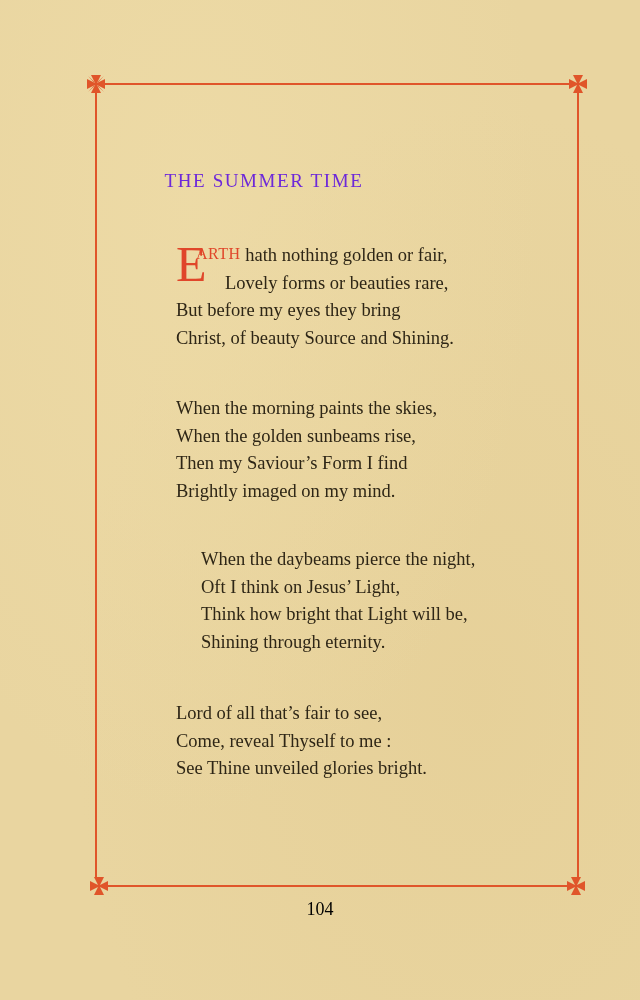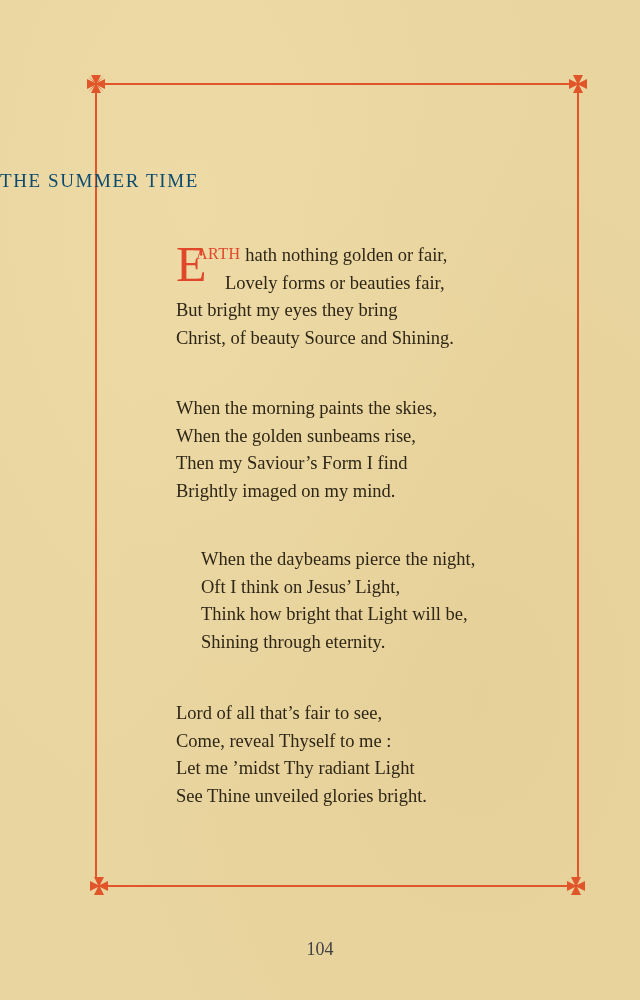--- a/index.html
+++ b/index.html
@@ -43,24 +43,24 @@
     .orn-tl { left: 86px;  top: 74px; }
     .orn-tr { left: 568px; top: 74px; }
     .orn-bl { left: 89px;  top: 876px; }
     .orn-br { left: 566px; top: 876px; }
 
     
     .title {
       position: absolute;
       left: 0; width: 528px;
       top: 170px;
-      text-align: left;
+      text-align: center;
       font-size: 19px;
       letter-spacing: 1.6px;
-      color: #0c4a6e;
+      color: #6d28d9;
     }
 
     
     .stanza {
       position: absolute;
       left: 176px;
       width: 360px;
     }
     .line {
       font-size: 18.5px;
@@ -92,22 +92,21 @@
       vertical-align: 2px;
     }
     .indent-line { padding-left: 49px; }
 
     .page-number {
       position: absolute;
       left: 0; width: 640px;
       top: 899px;
       text-align: center;
       font-size: 18px;
-      color: #404040;
-      margin-top: 40px;
+      color: #000000;
     }
   </style>
 </head>
 <body>
 
 <div class="page">
 
   <div class="rule rule-top"></div>
   <div class="rule rule-bottom"></div>
   <div class="rule rule-left"></div>
@@ -135,41 +134,40 @@
       </svg>
   </div>
 
   <div class="title">THE SUMMER TIME</div>
 
   <div class="stanza stanza-1">
     <div class="line first-line">
       <span class="dropcap">E</span><span class="smallcaps">ARTH</span>
       <span>hath nothing golden or fair,</span>
     </div>
-    <div class="line indent-line">Lovely forms or beauties fair,</div>
-    <div class="line">But bright my eyes they bring</div>
+    <div class="line indent-line">Lovely forms or beauties rare,</div>
+    <div class="line">But before my eyes they bring</div>
     <div class="line">Christ, of beauty Source and Shining.</div>
   </div>
 
   <div class="stanza stanza-2">
     <div class="line">When the morning paints the skies,</div>
     <div class="line">When the golden sunbeams rise,</div>
     <div class="line">Then my Saviour’s Form I find</div>
     <div class="line">Brightly imaged on my mind.</div>
   </div>
 
   <div class="stanza stanza-3">
     <div class="line">When the daybeams pierce the night,</div>
     <div class="line">Oft I think on Jesus’ Light,</div>
     <div class="line">Think how bright that Light will be,</div>
     <div class="line">Shining through eternity.</div>
   </div>
 
   <div class="stanza stanza-4">
     <div class="line">Lord of all that’s fair to see,</div>
     <div class="line">Come, reveal Thyself to me :</div>
-    <div class="line">Let me ’midst Thy radiant Light</div>
     <div class="line">See Thine unveiled glories bright.</div>
   </div>
 
   <div class="page-number">104</div>
 
 </div>
 
 </body></html>

